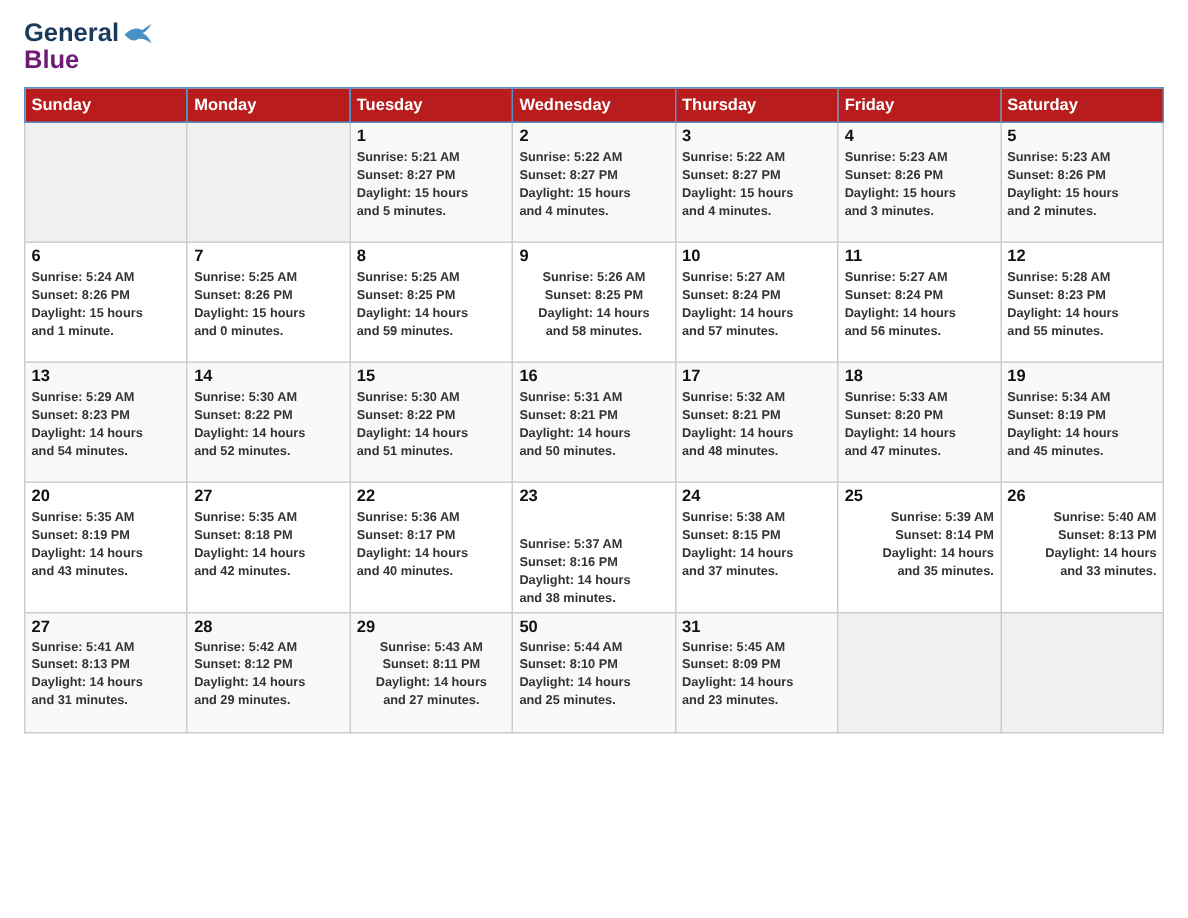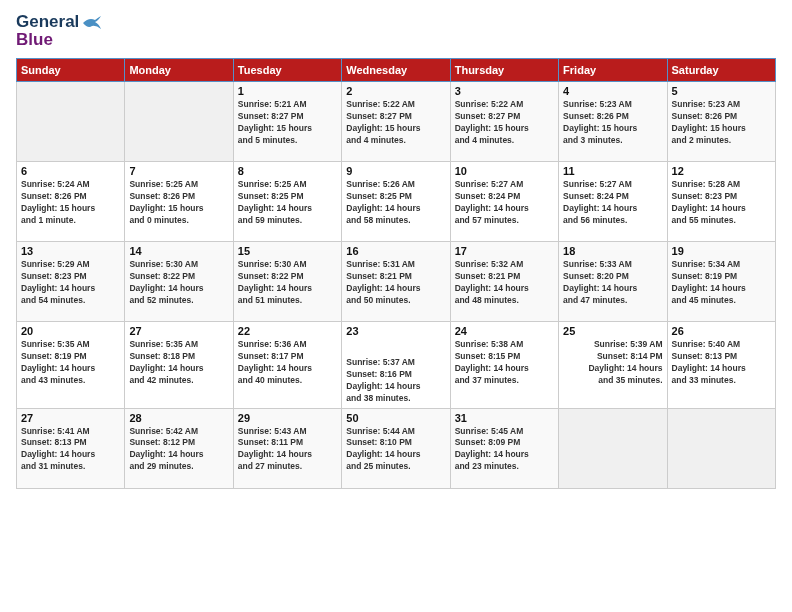--- a/index.html
+++ b/index.html
@@ -176,21 +176,21 @@
           </td>
           <td>
             <div class="day-num">8</div>
             <div class="day-info" style="white-space: pre-line;">Sunrise: 5:25 AM
 Sunset: 8:25 PM
 Daylight: 14 hours
 and 59 minutes.</div>
           </td>
           <td>
             <div class="day-num">9</div>
-            <div class="day-info" style="white-space: pre-line;">Sunrise: 5:26 AM
+            <div class="day-info" style="white-space: pre-line; text-align: center;">Sunrise: 5:26 AM
 Sunset: 8:25 PM
 Daylight: 14 hours
 and 58 minutes.</div>
           </td>
           <td>
             <div class="day-num">10</div>
             <div class="day-info" style="white-space: pre-line;">Sunrise: 5:27 AM
 Sunset: 8:24 PM
 Daylight: 14 hours
 and 57 minutes.</div>
@@ -299,21 +299,21 @@
           </td>
           <td>
             <div class="day-num">25</div>
             <div class="day-info" style="white-space: pre-line; text-align: right;">Sunrise: 5:39 AM
 Sunset: 8:14 PM
 Daylight: 14 hours
 and 35 minutes.</div>
           </td>
           <td>
             <div class="day-num">26</div>
-            <div class="day-info" style="white-space: pre-line;">Sunrise: 5:40 AM
+            <div class="day-info" style="white-space: pre-line; text-align: right;">Sunrise: 5:40 AM
 Sunset: 8:13 PM
 Daylight: 14 hours
 and 33 minutes.</div>
           </td>
         </tr>
         <tr>
           <td>
             <div class="day-num">27</div>
             <div class="day-info" style="white-space: pre-line;">Sunrise: 5:41 AM
 Sunset: 8:13 PM
@@ -322,21 +322,21 @@
           </td>
           <td>
             <div class="day-num">28</div>
             <div class="day-info" style="white-space: pre-line;">Sunrise: 5:42 AM
 Sunset: 8:12 PM
 Daylight: 14 hours
 and 29 minutes.</div>
           </td>
           <td>
             <div class="day-num">29</div>
-            <div class="day-info" style="white-space: pre-line;">Sunrise: 5:43 AM
+            <div class="day-info" style="white-space: pre-line; text-align: center;">Sunrise: 5:43 AM
 Sunset: 8:11 PM
 Daylight: 14 hours
 and 27 minutes.</div>
           </td>
           <td>
             <div class="day-num">50</div>
             <div class="day-info" style="white-space: pre-line;">Sunrise: 5:44 AM
 Sunset: 8:10 PM
 Daylight: 14 hours
 and 25 minutes.</div>

